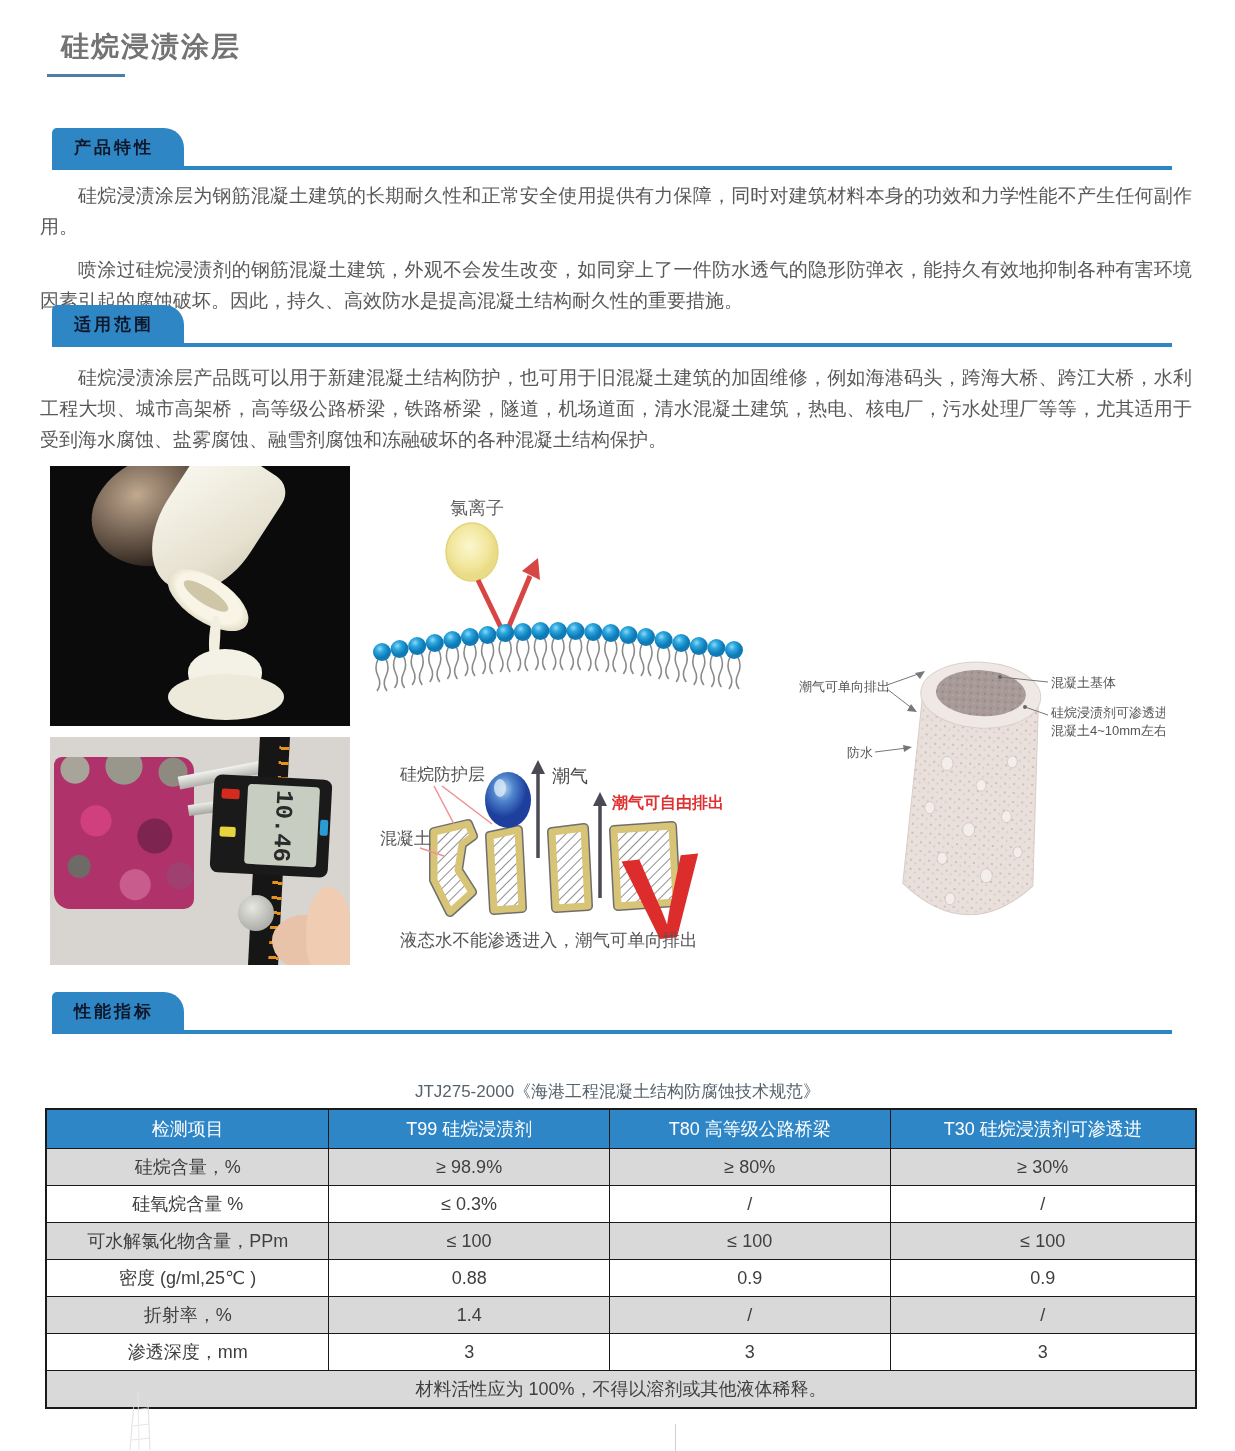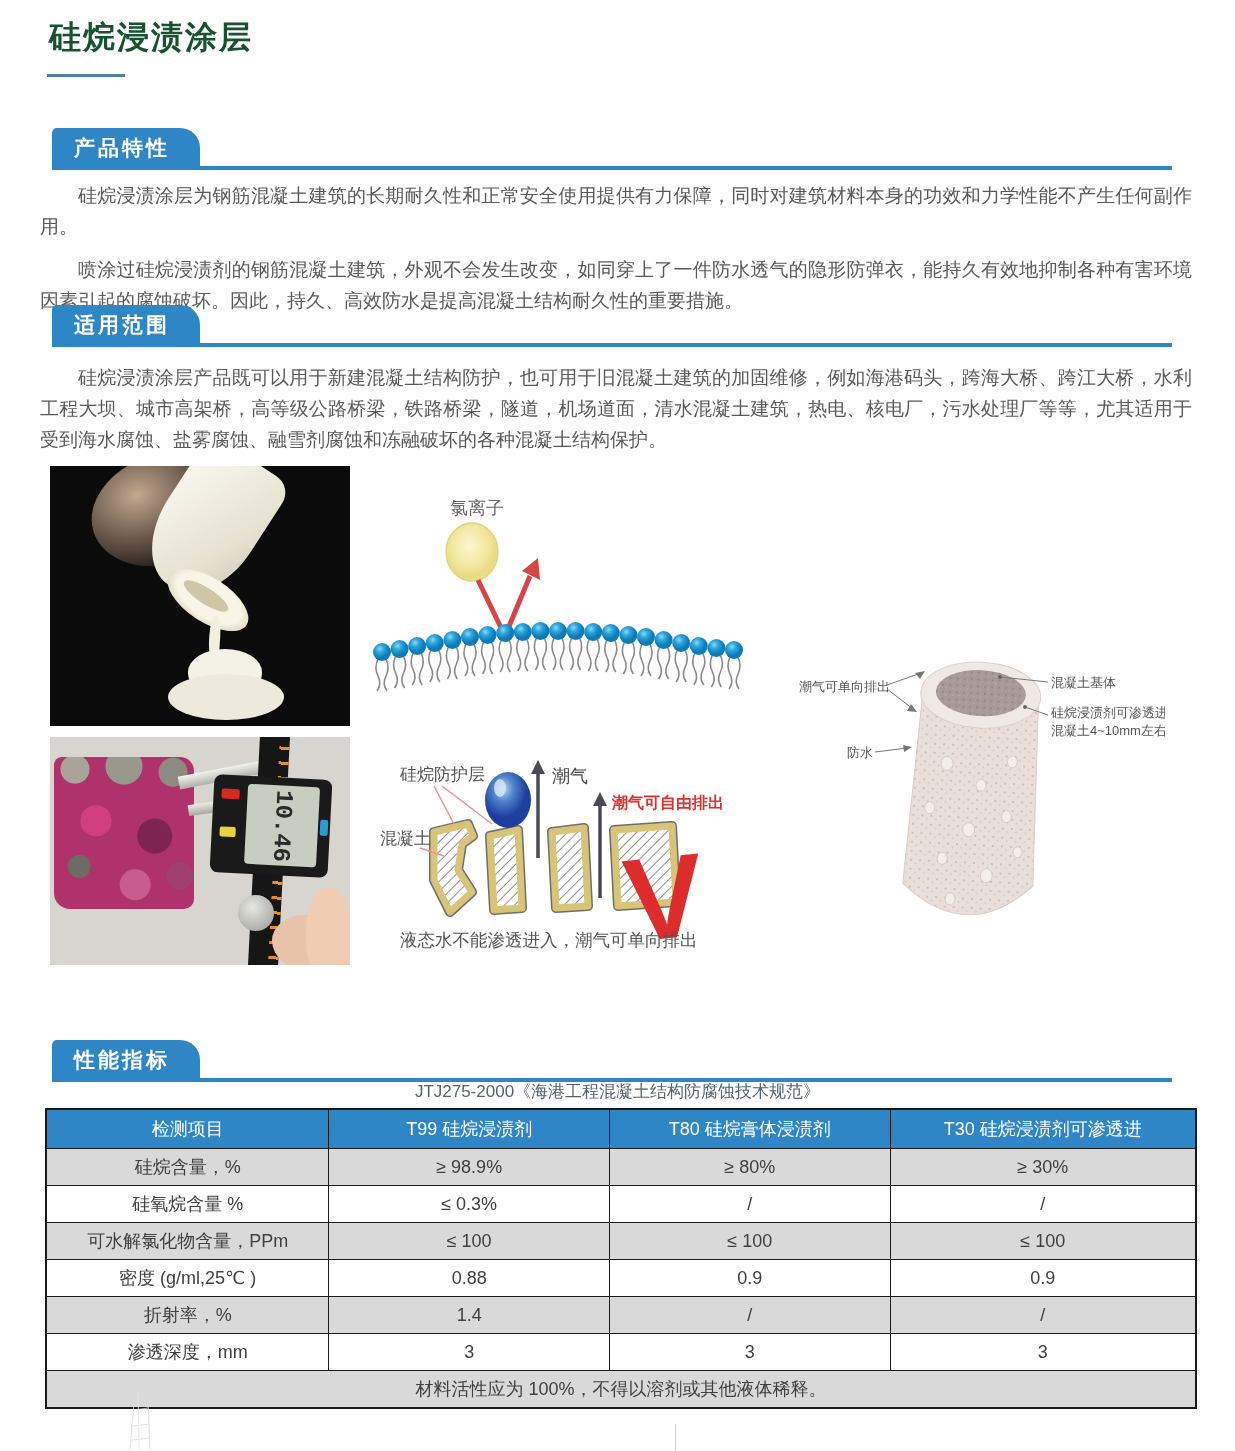--- a/index.html
+++ b/index.html
@@ -2,27 +2,27 @@
 <html><head>
 <meta charset="utf-8">
 <style>
   html,body{margin:0;padding:0;background:#fff;}
   .page{
     position:relative;width:1235px;height:1451px;overflow:hidden;background:#fff;
     font-family:"Liberation Sans","DejaVu Sans",sans-serif;
   }
   
   .doc-title{
-    position:absolute;left:45px;top:12px;margin:4px;
-    font-size:32px;font-weight:bold;color:#14532d;letter-spacing:2px;
+    position:absolute;left:45px;top:12px;margin:16px;
+    font-size:28px;font-weight:bold;color:#737373;letter-spacing:2px;
   }
   .title-underline{position:absolute;left:47px;top:74px;width:78px;height:3px;background:#4A7FA8;}
   .sec-head{position:absolute;left:52px;width:1120px;border-bottom:4px solid #2E86C4;line-height:0;}
   .sec-badge{
-    display:inline-block;background:#2E86C4;color:#ffffff;font-size:21px;font-weight:bold;
+    display:inline-block;background:#2E86C4;color:#0f172a;font-size:17px;font-weight:bold;
     letter-spacing:3px;line-height:25px;padding:7px 30px 6px 22px;border-radius:5px 20px 0 0;
     vertical-align:bottom;
   }
   
   .para-block{position:absolute;left:40px;width:1152px;}
   .para-block p{
     margin:12px 0;font-size:19px;line-height:31px;color:#595959;
     text-indent:2em;text-align:justify;
   }
   
@@ -288,38 +288,38 @@
         <line x1="62" y1="46" x2="82" y2="84" stroke="#F09090" stroke-width="1.5"></line>
         <line x1="70" y1="46" x2="120" y2="84" stroke="#F09090" stroke-width="1.5"></line>
         <text x="8" y="104" font-size="17" fill="#555">混凝土</text>
         <line x1="48" y1="108" x2="72" y2="116" stroke="#F09090" stroke-width="1.5"></line>
         <text x="252" y="198" font-size="118" font-weight="bold" fill="#DD2C2C" transform="rotate(-6 295 150)">V</text>
         <text x="28" y="206" font-size="17.5" fill="#555">液态水不能渗透进入，潮气可单向排出</text>
       </svg>
     </div>
   </div>
 
-  <div class="sec-head" style="top:1040px;">
+  <div class="sec-head" style="top:992px;">
     <span class="sec-badge">性能指标</span>
   </div>
   <div class="std-caption">JTJ275-2000《海港工程混凝土结构防腐蚀技术规范》</div>
 
   <div class="tablewrap">
     <table class="perf">
       <colgroup>
           <col class="c0">
           <col class="c1">
           <col class="c2">
           <col class="c3">
         </colgroup>
       <thead>
         <tr>
           <th>检测项目</th>
           <th>T99 硅烷浸渍剂</th>
-          <th>T80 硅烷膏体浸渍剂</th>
+          <th>T80 高等级公路桥梁</th>
           <th>T30 硅烷浸渍剂可渗透进</th>
         </tr>
       </thead>
       <tbody>
         <tr class="gray">
           <td>硅烷含量，%</td>
           <td>≥ 98.9%</td>
           <td>≥ 80%</td>
           <td>≥ 30%</td>
         </tr>

